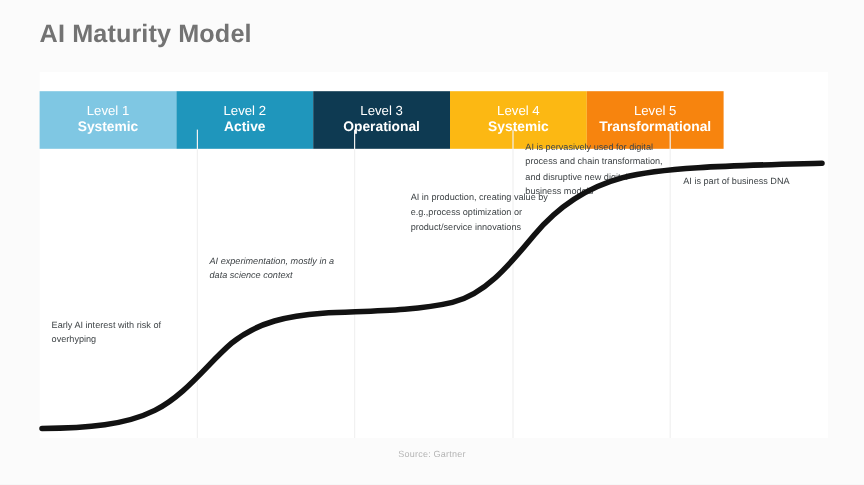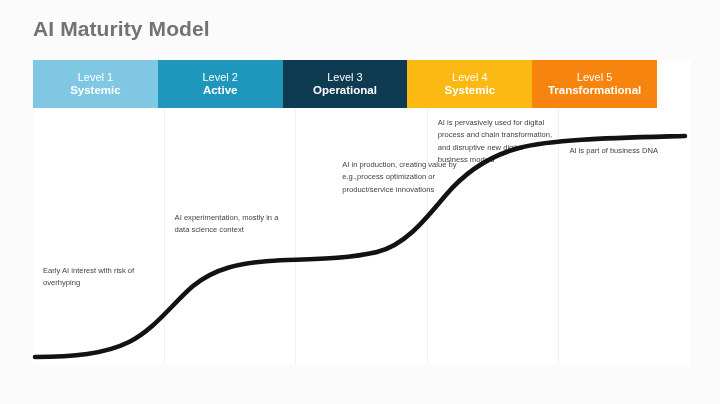--- a/index.html
+++ b/index.html
@@ -42,22 +42,22 @@
     top: 60px;
     width: 657px;
     height: 305px;
     background: #ffffff;
   }
 
   
   .header-band {
     position: absolute;
     left: 0;
-    top: 0;
-    width: 624px;
+    top: 16px;
+    width: 570px;
     height: 48px;
     display: flex;
   }
   .level-head {
     flex: 1 1 0;
     display: flex;
     flex-direction: column;
     align-items: center;
     justify-content: center;
     color: #ffffff;
@@ -91,21 +91,21 @@
 
   .col-note {
     position: absolute;
     left: 10px;
     width: 116px;
     font-size: 7.6px;
     line-height: 1.62;
     color: #3f4447;
   }
   .note-1 { top: 157px; }
-  .note-2 { top: 104px; }
+  .note-2 { top: 104px; font-style: italic; }
   .note-3 { top: 51px; margin-left: 36px; }
   .note-4 { top: 9px; }
   .note-5 { top: 9px; }
 
   
   .curve {
     position: absolute;
     left: 0;
     top: 0;
     width: 657px;
@@ -182,14 +182,15 @@
                C 122 269, 140 243, 160 226
                C 182 208, 208 203, 236 201
                C 268 199, 310 200, 344 192
                C 372 185, 392 160, 412 136
                C 432 112, 456 96, 486 88
                C 520 79, 580 78, 652 76" fill="none" stroke="#121212" stroke-width="4.6" stroke-linecap="round" stroke-linejoin="round"></path>
     </svg>
 
   </div>
 
+  <div class="source">Source: Gartner</div>
 
 </div>
 
 </body></html>

